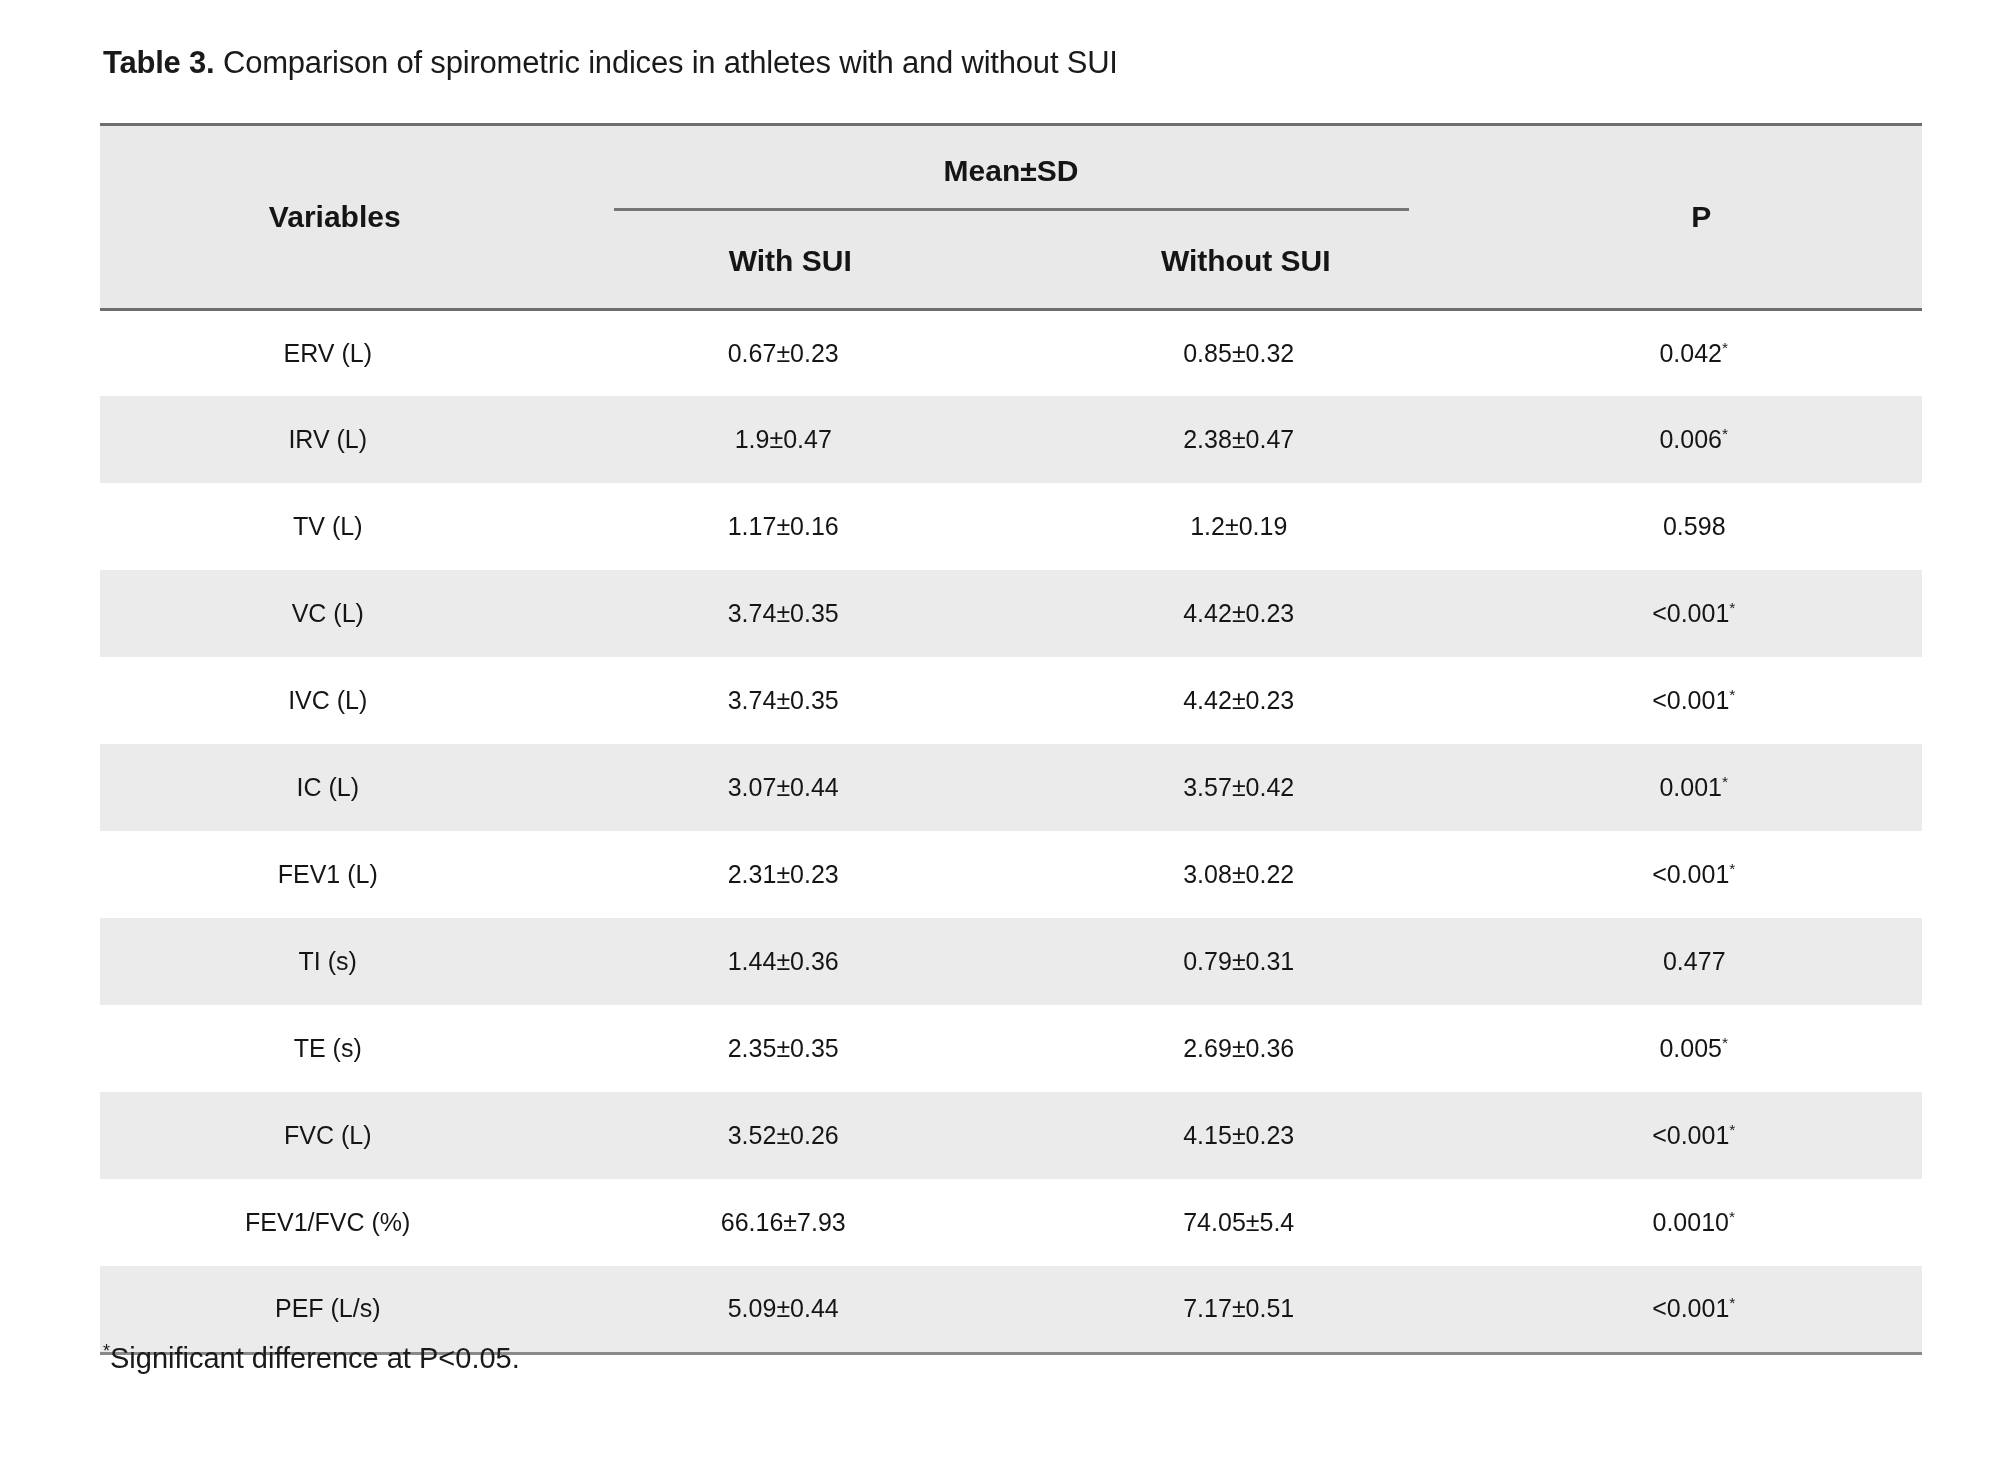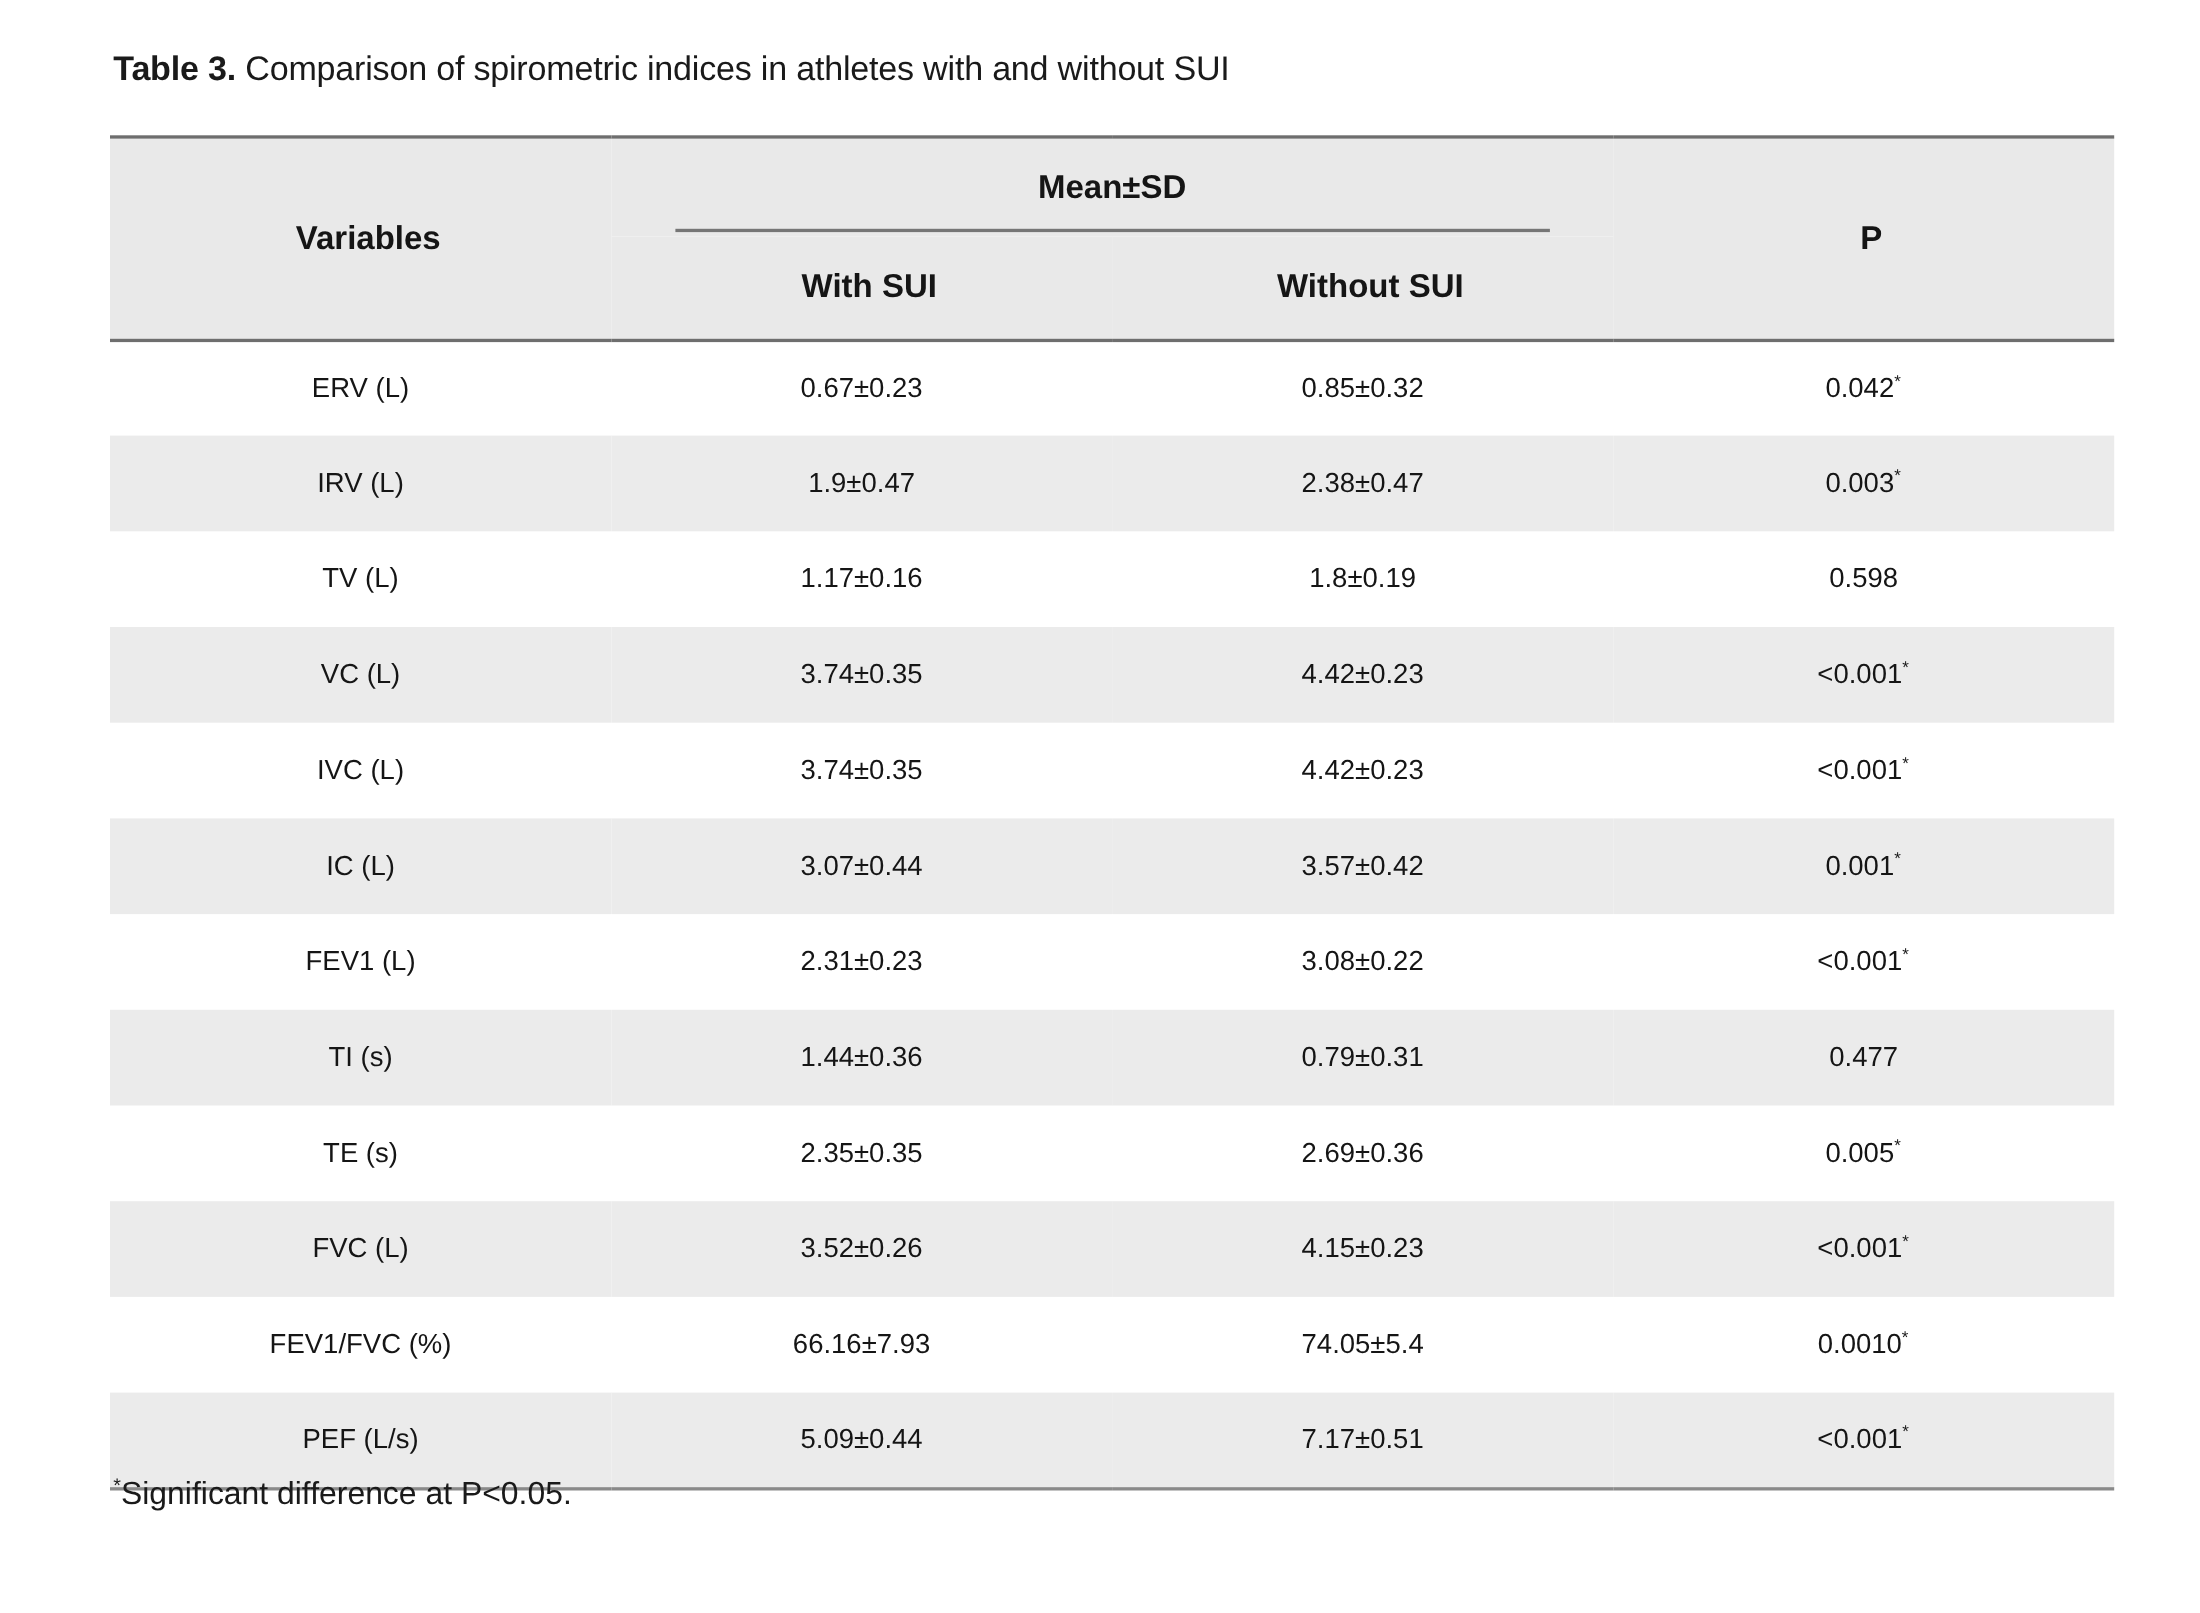--- a/index.html
+++ b/index.html
@@ -117,26 +117,26 @@
       <tr>
         <td>ERV (L)</td>
         <td>0.67±0.23</td>
         <td>0.85±0.32</td>
         <td><span>0.042</span><sup class="star">*</sup></td>
       </tr>
       <tr>
         <td>IRV (L)</td>
         <td>1.9±0.47</td>
         <td>2.38±0.47</td>
-        <td><span>0.003</span><sup class="star">*</sup></td>
+        <td><span>0.006</span><sup class="star">*</sup></td>
       </tr>
       <tr>
         <td>TV (L)</td>
         <td>1.17±0.16</td>
-        <td>1.8±0.19</td>
+        <td>1.2±0.19</td>
         <td><span>0.598</span><sup class="star"></sup></td>
       </tr>
       <tr>
         <td>VC (L)</td>
         <td>3.74±0.35</td>
         <td>4.42±0.23</td>
         <td><span>&lt;0.001</span><sup class="star">*</sup></td>
       </tr>
       <tr>
         <td>IVC (L)</td>

